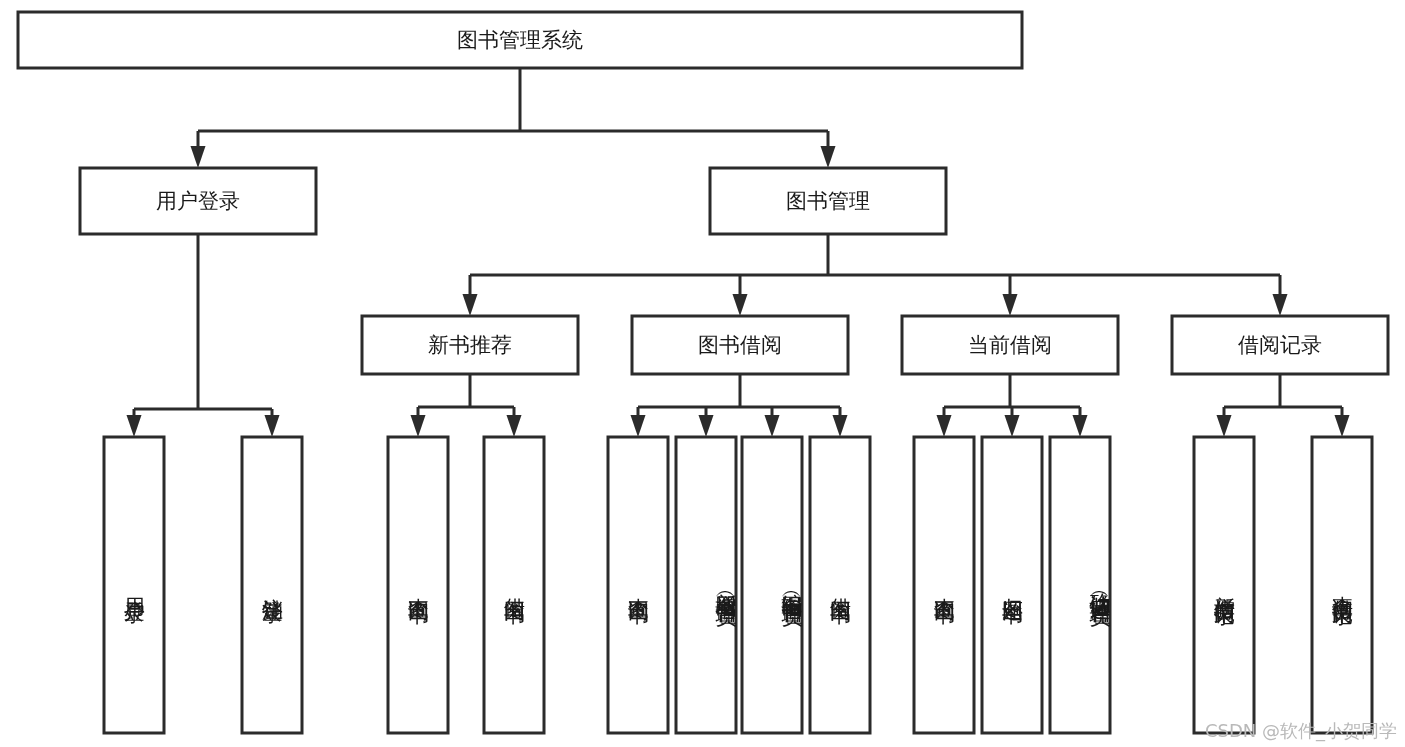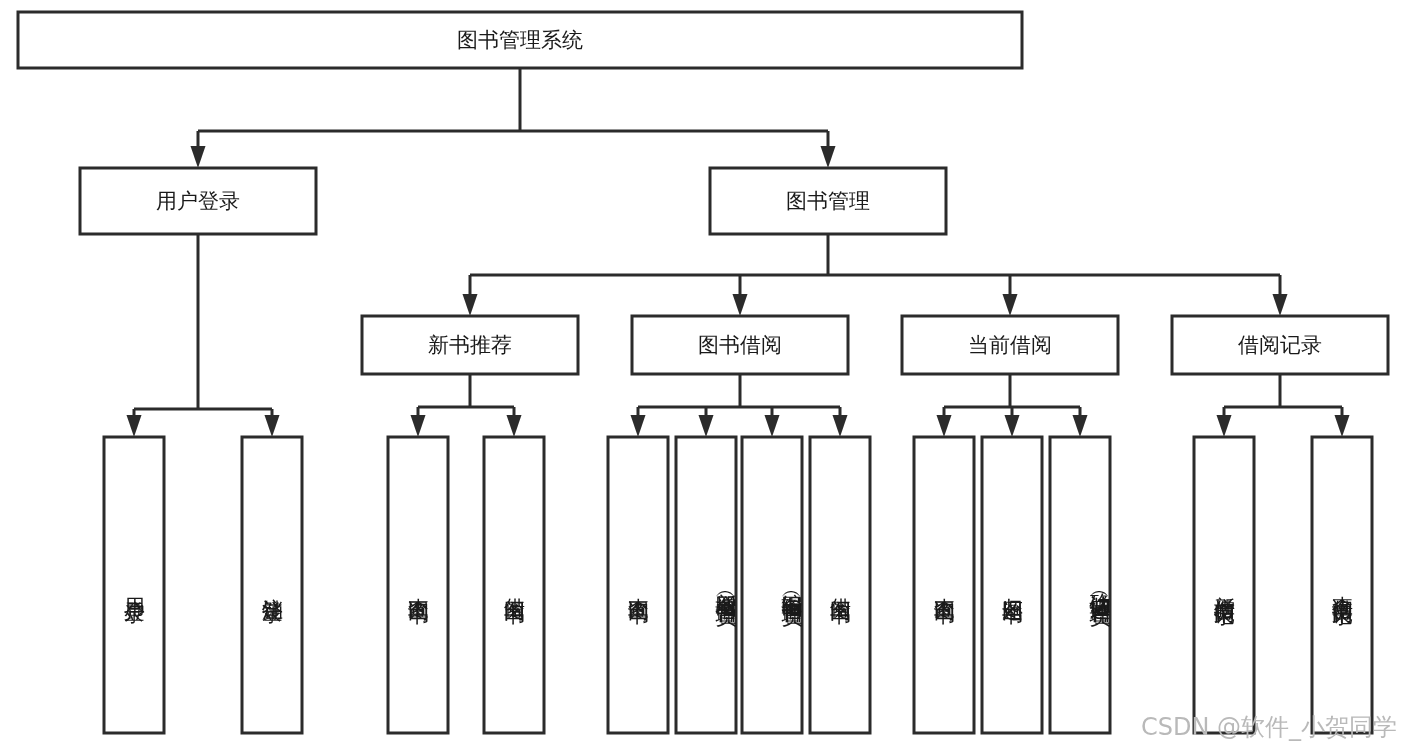--- a/index.html
+++ b/index.html
@@ -61,21 +61,21 @@
     display: flex;
     align-items: flex-start;
     justify-content: center;
     pointer-events: none;
   }
   .watermark {
     position: absolute;
     right: 8px;
     bottom: 4px;
     font-family: "DejaVu Sans", "Liberation Sans", sans-serif;
-    font-size: 24px;
+    font-size: 18px;
     color: #b9b9b9;
     white-space: nowrap;
   }
 </style>
 </head>
 <body>
 
 <div id="diagram-root">
 
   <svg class="diagram-canvas" id="svg-layer" viewBox="0 0 1405 747">

